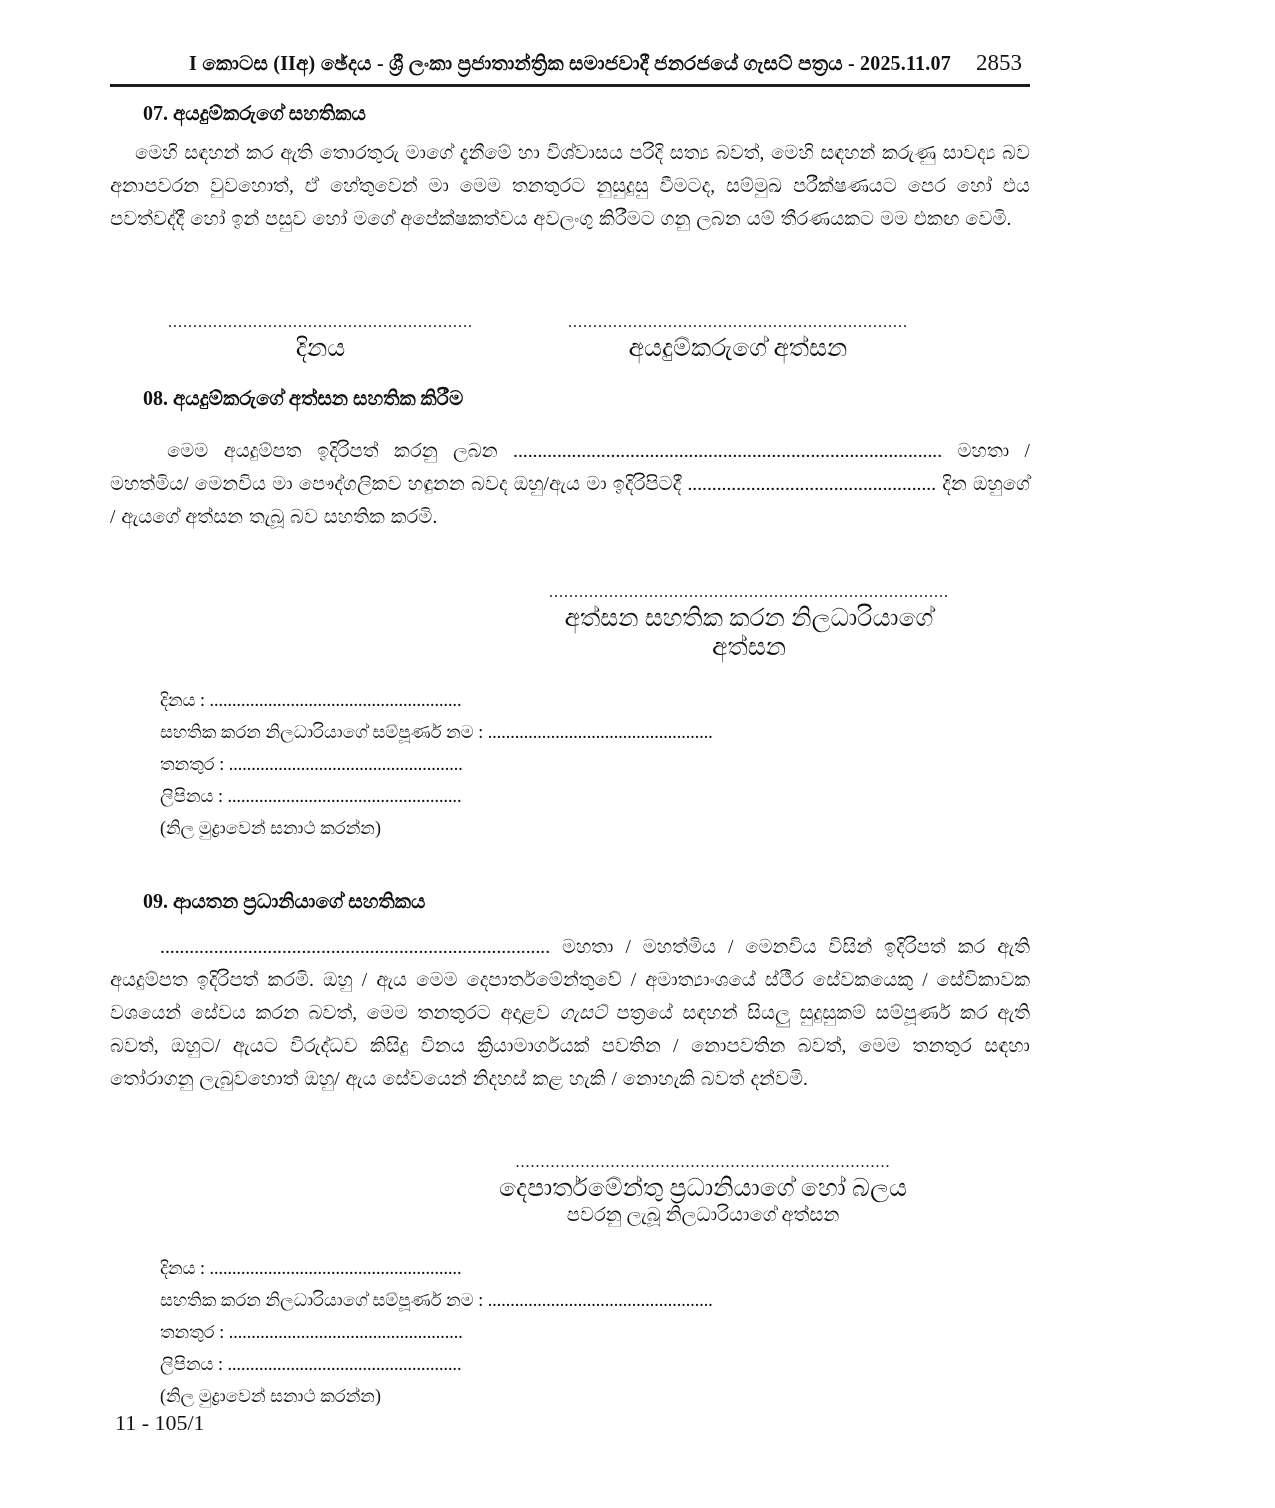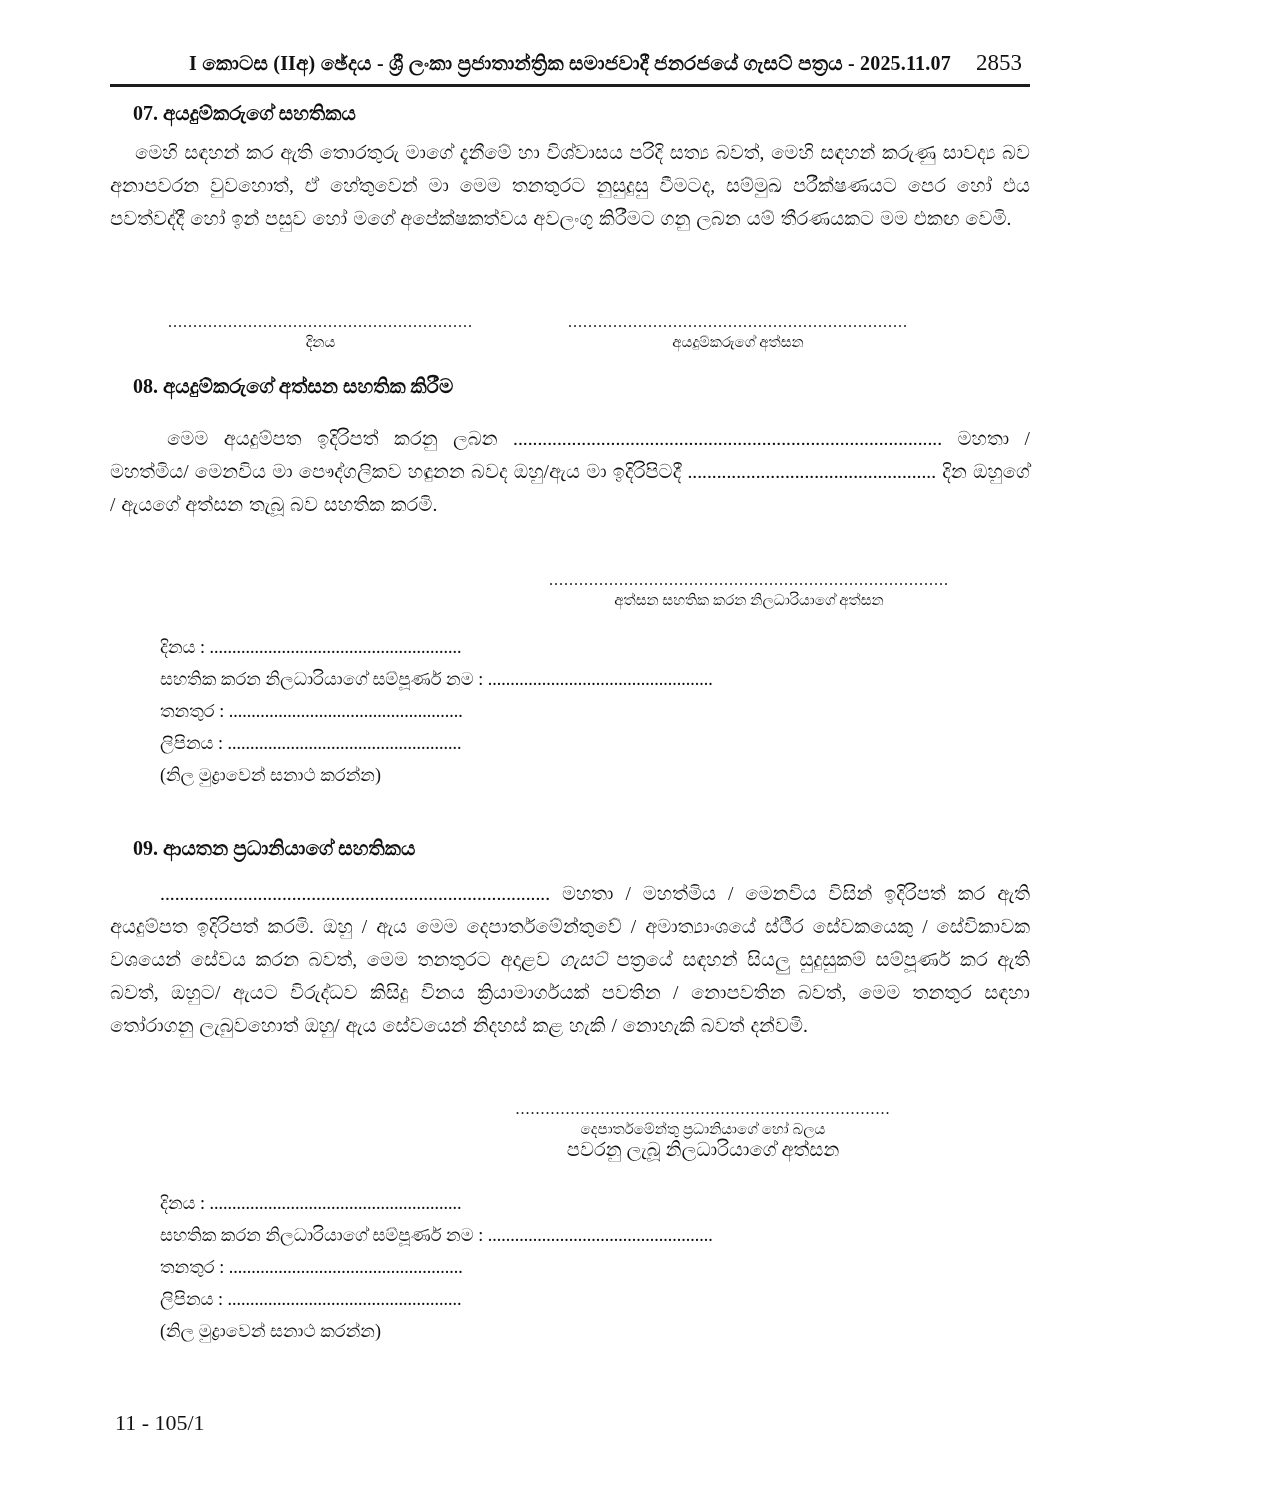--- a/index.html
+++ b/index.html
@@ -19,41 +19,41 @@
   .gz-title { font-size: 20px; font-weight: bold; letter-spacing: 0.2px; }
   .gz-pageno {
     position: absolute; right: 8px; top: -2px;
     font-size: 23px; font-weight: normal;
   }
   .gz-rule { border-bottom: 3.5px solid #1c1c1c; margin-top: 9px; }
 
   
   .sec-heading {
     font-size: 20px; font-weight: bold;
-    margin-left: 23px;
+    margin-left: 33px;
   }
   .sec07-heading { margin-top: 15px; }
   .para {
     font-size: 19.5px; line-height: 33px;
     text-align: justify; word-spacing: 1px;
   }
   .sec07-para { margin-top: 11px; text-indent: 25px; }
   .sec08-heading { margin-top: 24px; }
   .sec08-para { margin-top: 24px; text-indent: 57px; }
   .sec09-heading { margin-top: 46px; }
   .sec09-para { margin-top: 17px; text-indent: 50px; }
   .italic { font-style: italic; font-family: Liberation Serif, serif; }
 
   
   .dots {
     font-size: 16px; letter-spacing: 1px;
     white-space: nowrap; overflow: hidden;
     color: #222222;
   }
-  .sig-label { font-size: 15px; margin-top: 3px; }
+  .sig-label { font-size: 25px; margin-top: 3px; }
   .sig-row {
     display: flex; justify-content: space-between;
     margin-top: 78px;
   }
   .sig-block { text-align: center; }
   .sig-date-block { width: 305px; margin-left: 58px; }
   .sig-applicant-block { width: 340px; margin-right: 122px; }
   .sig-officer-block {
     width: 430px; margin-left: auto; margin-right: 66px;
     margin-top: 50px; text-align: center;

